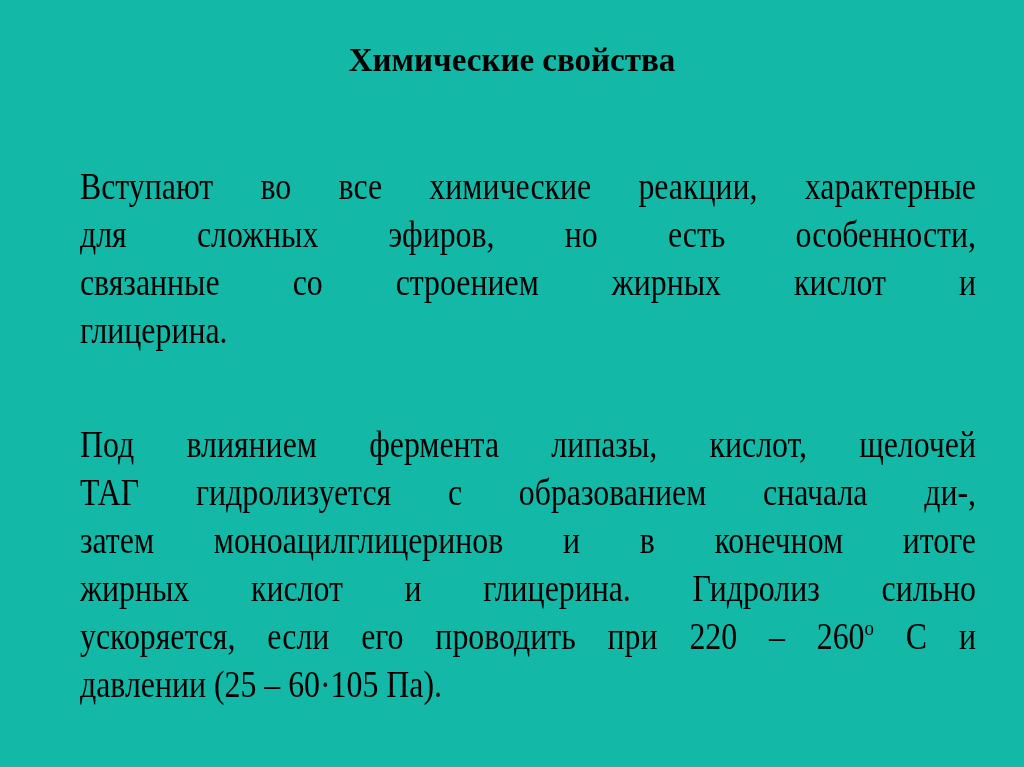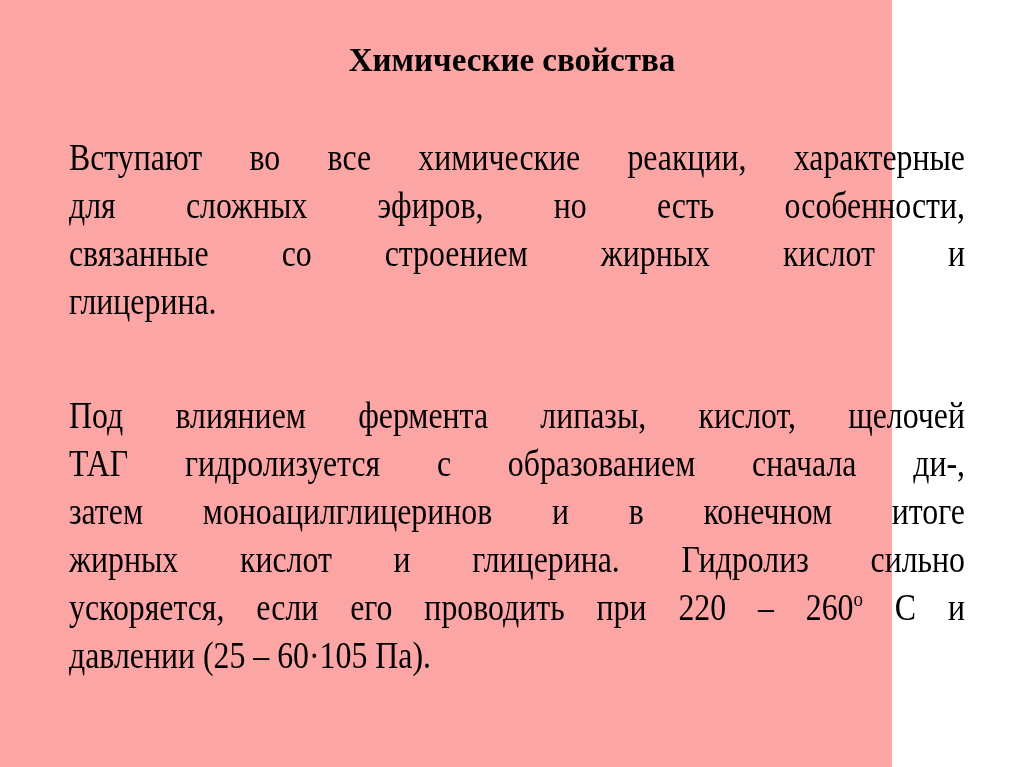--- a/index.html
+++ b/index.html
@@ -11,41 +11,42 @@
     width: 1024px;
     height: 767px;
     position: relative;
     overflow: hidden;
     font-family: "Liberation Serif", "DejaVu Serif", serif;
     color: #000000;
   }
   .slide {
     position: absolute;
     left: 0; top: 0;
-    width: 892px;
+    width: 1024px;
     height: 767px;
-    background: #fca5a5;
+    background: #14b8a6;
   }
   .title {
     position: absolute;
     left: 0;
     top: 38px;
     width: 1024px;
     text-align: center;
     font-weight: bold;
     font-size: 33px;
     line-height: 44px;
     letter-spacing: 0px;
   }
   .body-text {
     position: absolute;
-    left: 69px;
+    left: 80px;
     width: 896px;
     font-size: 37px;
     line-height: 48px;
+    margin-top: 29px;
   }
   .line {
     display: block;
     height: 48px;
     white-space: nowrap;
     text-align: justify;
     text-align-last: justify;
     transform-origin: left center;
     transform: scaleX(0.86);
     width: calc(896px / 0.86);

